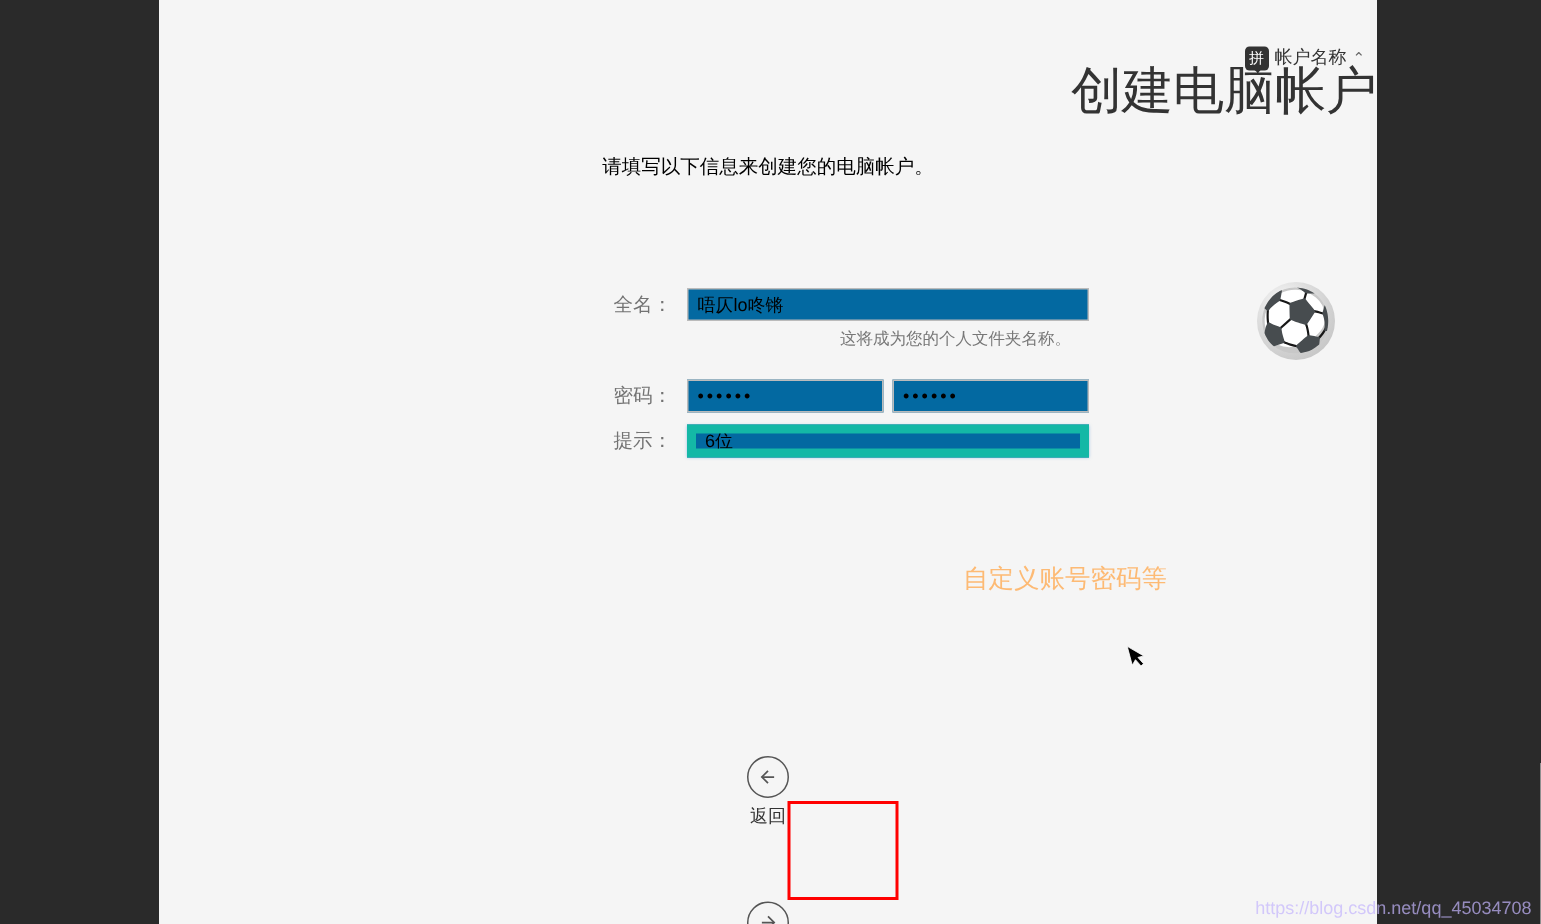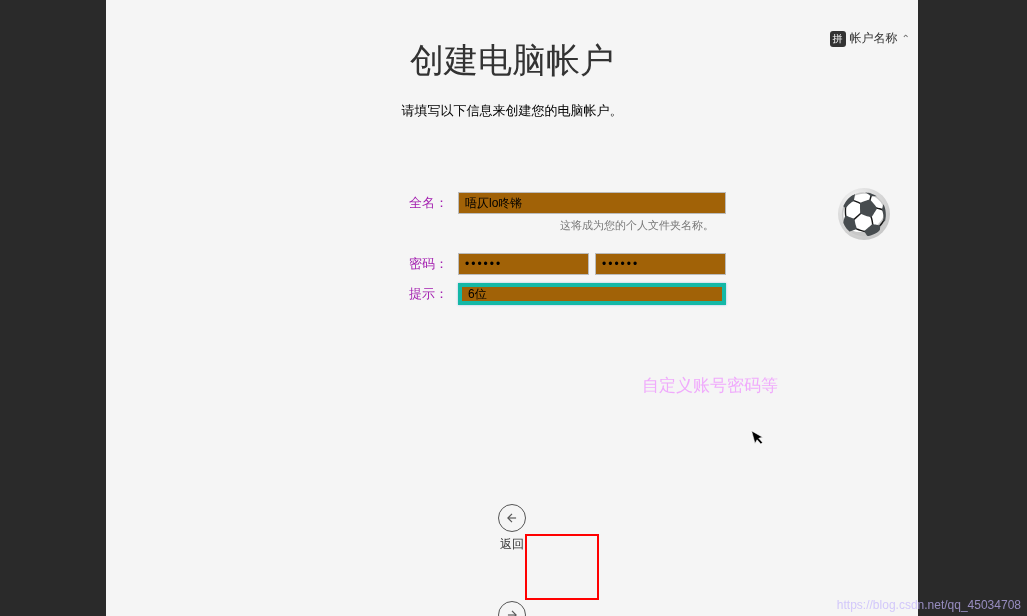--- a/index.html
+++ b/index.html
@@ -44,21 +44,21 @@
       background: #333;
       color: #fff;
       border-radius: 3px;
       font-size: 10px;
     }
     .ime-chevron {
       font-size: 10px;
       color: #666;
     }
     .title {
-      text-align: center;
+      text-align: right;
       font-size: 34px;
       font-weight: 300;
       color: #333;
       margin-top: 38px;
     }
     .subtitle {
       text-align: center;
       font-size: 13px;
       color: #000000;
       margin-top: 18px;
@@ -73,33 +73,33 @@
     .form-row {
       display: flex;
       align-items: center;
       margin-bottom: 8px;
     }
     .form-label {
       width: 160px;
       text-align: right;
       padding-right: 10px;
       font-size: 13px;
-      color: #a21caf;
+      color: #737373;
     }
     .form-input {
       width: 268px;
       height: 22px;
       border: 1px solid #bbb;
-      background: #a16207;
+      background: #0369a1;
       font-size: 12px;
       padding: 2px 6px;
       outline: none;
     }
     .form-input.focused {
-      border: 4px solid #14b8a6;
+      border: 6px solid #14b8a6;
       box-shadow: 0 0 2px rgba(74,144,217,0.5);
     }
     .password-group {
       display: flex;
       gap: 6px;
     }
     .password-group .form-input {
       width: 131px;
       letter-spacing: 2px;
     }
@@ -130,21 +130,21 @@
       overflow: hidden;
     }
     .soccer-ball {
       font-size: 40px;
       line-height: 1;
     }
     .annotation {
       position: absolute;
       left: 642px;
       top: 374px;
-      color: #f0abfc;
+      color: #fdba74;
       font-size: 17px;
     }
     .cursor {
       position: absolute;
       left: 753px;
       top: 428px;
       font-size: 16px;
       color: #000;
       transform: rotate(-15deg);
     }

